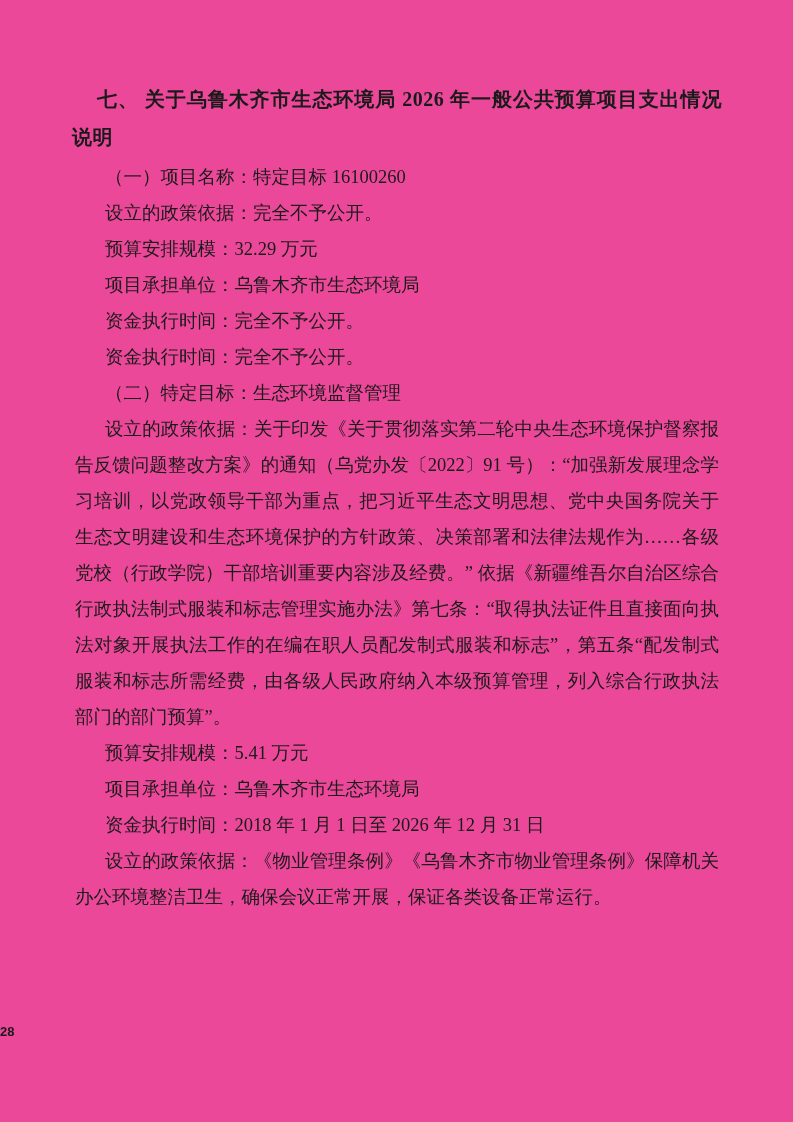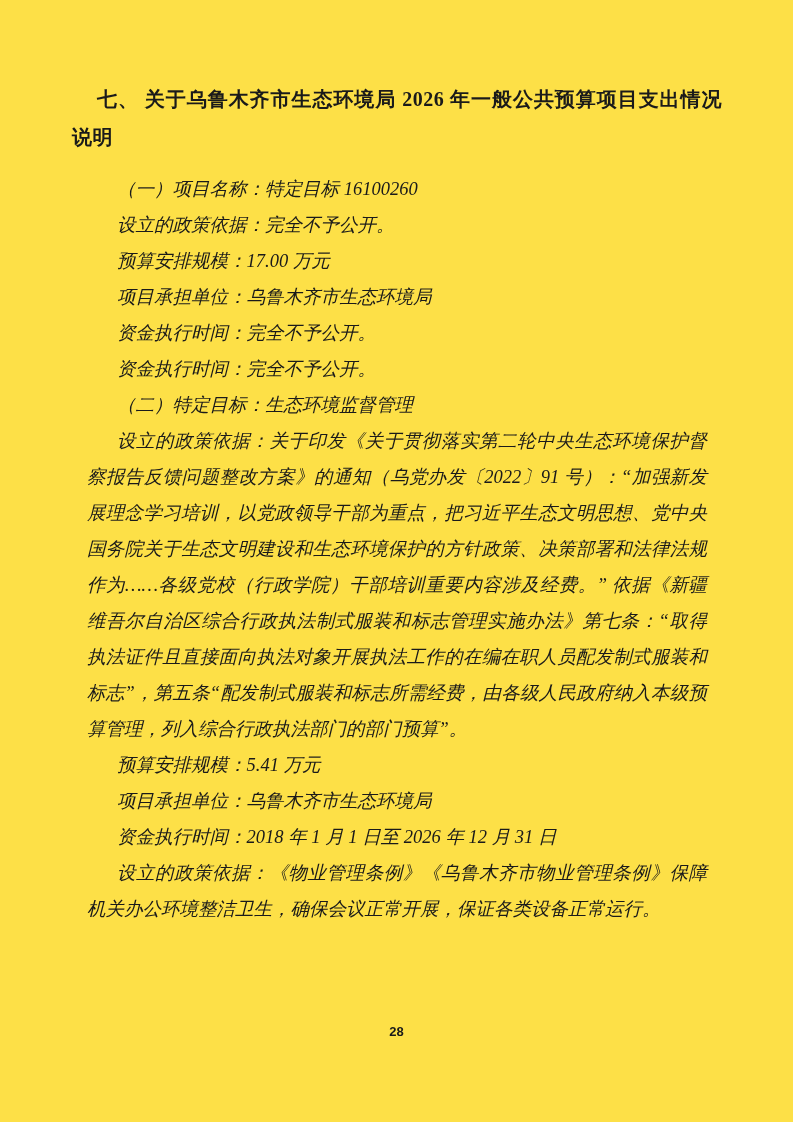--- a/index.html
+++ b/index.html
@@ -5,70 +5,68 @@
   html, body {
     margin: 0;
     padding: 0;
     background: #ffffff;
   }
   .page {
     position: relative;
     width: 793px;
     height: 1122px;
     margin: 0 auto;
-    background: #fde047;
+    background: #ec4899;
     box-sizing: border-box;
     padding: 80px 71px 0 72px;
     font-family: "Liberation Serif", "DejaVu Serif", serif;
     color: #1a1a1a;
     overflow: hidden;
   }
   .doc-heading {
     margin: 0;
     font-size: 20px;
     font-weight: bold;
     line-height: 38px;
     text-indent: 25px;
     text-align: justify;
     letter-spacing: 0.5px;
   }
   .doc-body {
-    margin: 15px;
-    font-style: italic;
+    margin: 3px;
   }
   .doc-para {
     margin: 0;
     font-size: 18.5px;
     line-height: 36px;
     text-indent: 30px;
     text-align: justify;
   }
   .page-footer {
     position: absolute;
     left: 0;
     top: 1024px;
     width: 793px;
-    text-align: center;
     font-family: "Liberation Sans", "DejaVu Sans", sans-serif;
     font-size: 13px;
     font-weight: 700;
     color: #1a1a1a;
   }
 </style>
 </head>
 <body>
 
 <div class="page">
 
   <h1 class="doc-heading">七、 关于乌鲁木齐市生态环境局 2026 年一般公共预算项目支出情况说明</h1>
 
   <div class="doc-body">
     <p class="doc-para">（一）项目名称：特定目标 16100260</p>
     <p class="doc-para">设立的政策依据：完全不予公开。</p>
-    <p class="doc-para">预算安排规模：17.00 万元</p>
+    <p class="doc-para">预算安排规模：32.29 万元</p>
     <p class="doc-para">项目承担单位：乌鲁木齐市生态环境局</p>
     <p class="doc-para">资金执行时间：完全不予公开。</p>
     <p class="doc-para">资金执行时间：完全不予公开。</p>
     <p class="doc-para">（二）特定目标：生态环境监督管理</p>
     <p class="doc-para">设立的政策依据：关于印发《关于贯彻落实第二轮中央生态环境保护督察报告反馈问题整改方案》的通知（乌党办发〔2022〕91 号）：“加强新发展理念学习培训，以党政领导干部为重点，把习近平生态文明思想、党中央国务院关于生态文明建设和生态环境保护的方针政策、决策部署和法律法规作为……各级党校（行政学院）干部培训重要内容涉及经费。” 依据《新疆维吾尔自治区综合行政执法制式服装和标志管理实施办法》第七条：“取得执法证件且直接面向执法对象开展执法工作的在编在职人员配发制式服装和标志”，第五条“配发制式服装和标志所需经费，由各级人民政府纳入本级预算管理，列入综合行政执法部门的部门预算”。</p>
     <p class="doc-para">预算安排规模：5.41 万元</p>
     <p class="doc-para">项目承担单位：乌鲁木齐市生态环境局</p>
     <p class="doc-para">资金执行时间：2018 年 1 月 1 日至 2026 年 12 月 31 日</p>
     <p class="doc-para">设立的政策依据：《物业管理条例》《乌鲁木齐市物业管理条例》保障机关办公环境整洁卫生，确保会议正常开展，保证各类设备正常运行。</p>
   </div>

